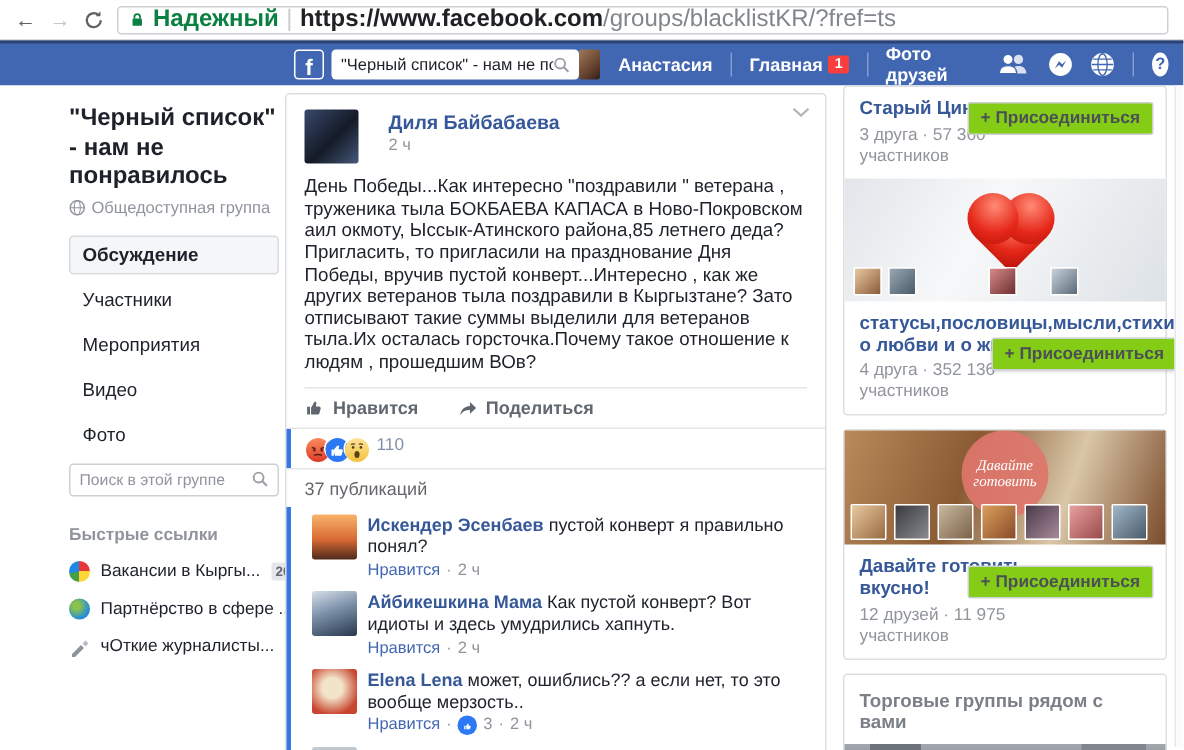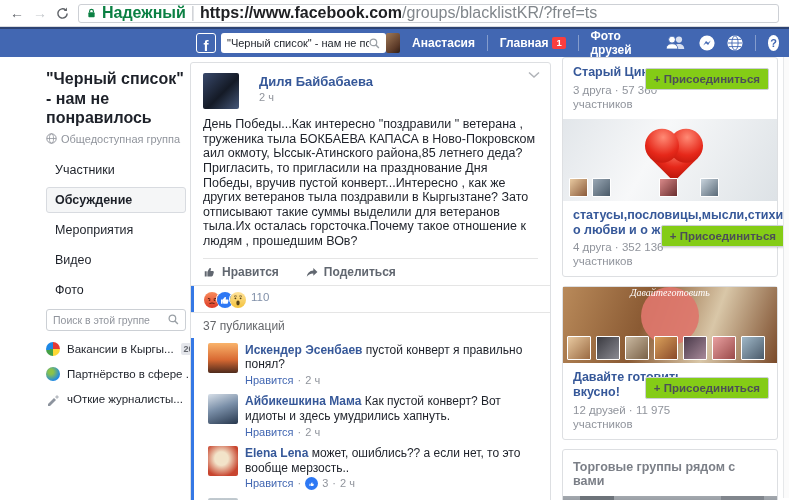--- a/index.html
+++ b/index.html
@@ -130,21 +130,21 @@
   .heart::before, .heart::after { content: ""; position: absolute; width: 34px;
     height: 34px; border-radius: 50%; background: inherit; }
   .heart::before { top: -17px; left: 0; }
   .heart::after { left: -17px; top: 0; }
   .chip { position: absolute; bottom: 4px; width: 19px; height: 19px;
     border: 1px solid #fff; border-radius: 1px; }
   .sg-img2 { position: relative; height: 76px; overflow: hidden; cursor: pointer;
     background: linear-gradient(110deg,#b98a5a 0%,#8a5a33 38%,#d9c7a8 68%,#7a4a2a 100%); }
   .cook-badge { position: absolute; left: 50%; top: 38%; transform: translate(-50%,-50%);
     width: 58px; height: 58px; border-radius: 50%; background: rgba(222,118,108,.93);
-    color: #fff; display: flex; flex-direction: row; 
+    color: #fff; display: flex; flex-direction: column; align-items: center;
     justify-content: center; font-family: "Liberation Serif", serif; font-style: italic;
     font-size: 10px; line-height: 1.15; }
   .chip-row { position: absolute; bottom: 3px; left: 4px; display: flex; gap: 5px; }
   .chip-row .chip2 { width: 24px; height: 24px; border: 1px solid #fff; border-radius: 1px; }
   .mk-title { padding: 10px 10px 8px; font-size: 12.5px; font-weight: bold; color: #7b7f87; }
   .mk-img { position: relative; height: 36px; overflow: hidden; cursor: pointer;
     background: linear-gradient(180deg,#a3a8ae 0%,#787e85 60%,#4c5157 100%); }
   .bld { position: absolute; top: 0; height: 100%; background: #6d737a; }
 
   svg { display: block; }
@@ -230,35 +230,36 @@
       <span>
         <svg width="11" height="11" viewBox="0 0 14 14">
             <circle cx="7" cy="7" r="6" fill="none" stroke="#90949c" stroke-width="1.2"></circle>
             <ellipse cx="7" cy="7" rx="2.6" ry="6" fill="none" stroke="#90949c" stroke-width="1"></ellipse>
             <path d="M1 7h12" stroke="#90949c" stroke-width="1"></path>
           </svg>
       </span>
       <span>Общедоступная группа</span>
     </div>
     <div class="side-nav">
+      <div class="nav-item active">Обсуждение</div>
       <div class="nav-item">Участники</div>
-      <div class="nav-item active">Обсуждение</div>
       <div class="nav-item">Мероприятия</div>
       <div class="nav-item">Видео</div>
       <div class="nav-item">Фото</div>
     </div>
     <div class="group-search">
       <input placeholder="Поиск в этой группе" style="">
       <span>
         <svg width="11" height="11" viewBox="0 0 14 14">
             <circle cx="5.6" cy="5.6" r="4.2" stroke="#9aa0a6" stroke-width="1.6" fill="none"></circle>
             <path d="M8.8 8.8 L12.6 12.6" stroke="#9aa0a6" stroke-width="1.8"></path>
           </svg>
       </span>
     </div>
+    <div class="quick-title">Быстрые ссылки</div>
     <div class="quick-item">
       <span class="pie-dot"></span>
       <span>Вакансии в Кыргы...</span>
       <span class="gray-badge">20+</span>
     </div>
     <div class="quick-item">
       <span class="globe-dot"></span>
       <span>Партнёрство в сфере ...</span>
     </div>
     <div class="quick-item">

